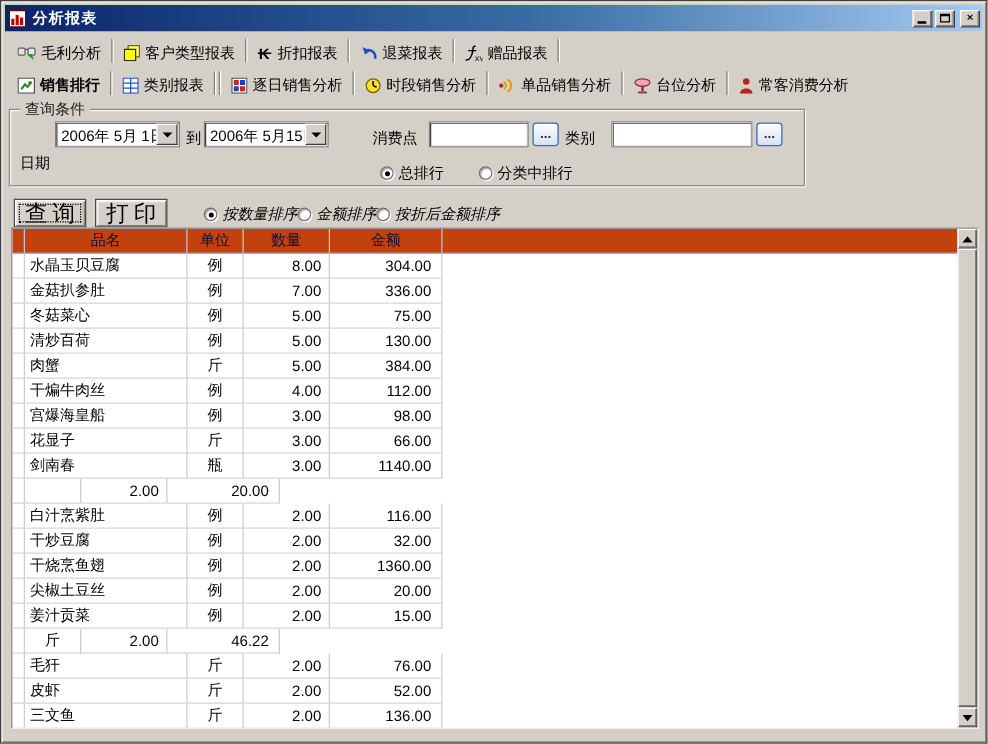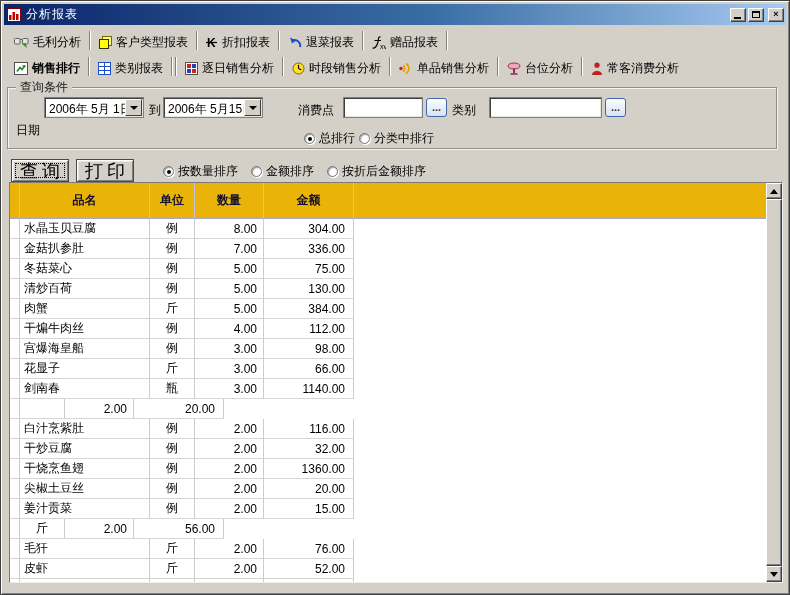--- a/index.html
+++ b/index.html
@@ -3,65 +3,65 @@
 <meta charset="utf-8">
 <style>
   html,body{margin:0;padding:0;background:#9a9a9a;}
   *{box-sizing:border-box;font-family:"Liberation Sans","DejaVu Sans",sans-serif;}
   .window{position:relative;width:790px;height:595px;background:#D4D0C8;
     border:1px solid #404040;box-shadow:inset 1px 1px 0 #fff,inset -1px -1px 0 #808080;overflow:hidden;}
   
   .titlebar{position:absolute;left:3px;top:3px;right:3px;height:21px;
     background:linear-gradient(to right,#0a246a,#3a6ea5 55%,#a6caf0);display:flex;align-items:center;padding:0 2px;}
   .titleicon{width:16px;height:16px;margin:0 3px 0 1px;display:flex;align-items:center;}
-  .titletext{color:#fff;font-size:12px;font-weight:normal;flex:1;letter-spacing:1px;}
+  .titletext{color:#fff;font-size:12px;font-weight:bold;flex:1;letter-spacing:1px;}
   .tbtn{width:16px;height:14px;background:#D4D0C8;border:1px solid;border-color:#fff #404040 #404040 #fff;
     box-shadow:inset -1px -1px 0 #808080;margin-left:2px;position:relative;display:flex;align-items:center;justify-content:center;
     font-size:9px;font-weight:bold;color:#000;line-height:1;}
   .glyph-min{position:absolute;left:3px;bottom:2px;width:7px;height:2px;background:#000;}
   .glyph-max{width:8px;height:7px;border:1px solid #000;border-top-width:2px;}
   
   .tabrow{position:absolute;left:6px;right:6px;display:flex;align-items:flex-end;}
   .tabrow1{top:28px;height:25px;}
   .tabrow2{top:54px;height:25px;}
   .tab{display:flex;align-items:center;gap:4px;padding:0 7px;height:23px;font-size:12px;color:#000;white-space:nowrap;cursor:default;}
   .tab.selected{font-weight:bold;}
   .tabicon{display:flex;align-items:center;}
   .tabsep{width:0;height:19px;border-left:1px solid #808080;border-right:1px solid #fff;margin:0 1px 2px 1px;align-self:center;}
   
-  .groupbox{position:absolute;left:6px;top:86px;width:770px;height:62px;
+  .groupbox{position:absolute;left:6px;top:86px;width:637px;height:62px;
     border:1px solid #8c8c8c;box-shadow:1px 1px 0 #f5f4f0,inset 1px 1px 0 #f5f4f0;text-decoration:underline;}
   .legend{position:absolute;top:-9px;left:8px;background:#D4D0C8;padding:0 4px;font-size:12px;color:#202020;}
   .fldlabel{position:absolute;font-size:12px;color:#000;top:14px;}
   .combo{position:absolute;top:9px;height:21px;background:#fff;border:1px solid #808080;
     box-shadow:inset 1px 1px 0 #404040,inset -1px -1px 0 #e8e6e0;}
   .combo .val{position:absolute;left:4px;top:3px;font-size:12px;white-space:nowrap;}
   .dropbtn{position:absolute;right:1px;top:1px;bottom:1px;width:17px;background:#D4D0C8;
     border:1px solid;border-color:#fff #404040 #404040 #fff;display:flex;align-items:center;justify-content:center;}
   .dn-arrow{width:0;height:0;border-left:4px solid transparent;border-right:4px solid transparent;border-top:4px solid #000;}
   .txtinput{position:absolute;top:9px;height:21px;background:#fff;border:1px solid #808080;
     box-shadow:inset 1px 1px 0 #404040,inset -1px -1px 0 #e8e6e0;font-size:12px;padding:0 3px;outline:none;}
   .browsebtn{position:absolute;top:10px;width:21px;height:19px;border:1px solid #4466aa;border-radius:3px;
     background:linear-gradient(#fdfdfd,#d6e2f5);font-size:11px;font-weight:bold;color:#333;
     display:flex;align-items:flex-end;justify-content:center;line-height:10px;padding-bottom:4px;}
   .radio{display:inline-flex;align-items:center;gap:4px;font-size:12px;color:#000;white-space:nowrap;}
   .rdot{width:11px;height:11px;border-radius:50%;background:#fff;border:1px solid #707070;
     box-shadow:inset 1px 1px 1px rgba(64,64,64,.5),1px 1px 0 #fff;position:relative;flex:0 0 auto;}
   .rdot.on::after{content:"";position:absolute;left:3px;top:3px;width:4px;height:4px;border-radius:50%;background:#000;}
-  .rankrow{position:absolute;left:296px;top:42px;display:flex;gap:4px;}
+  .rankrow{position:absolute;left:296px;top:42px;display:flex;gap:28px;}
   
   .btn{position:absolute;height:23px;background:#D4D0C8;border:1px solid #4a4a4a;
     box-shadow:inset 1px 1px 0 #fff,inset -1px -1px 0 #808080,inset 2px 2px 0 #e8e6e0;
     font-size:18px;color:#000;display:flex;align-items:center;justify-content:center;letter-spacing:4px;padding-left:4px;}
   .btn.focused::after{content:"";position:absolute;left:3px;top:3px;right:3px;bottom:3px;border:1px dotted #000;}
-  .sortrow{position:absolute;left:162px;top:162px;display:flex;gap:13px;}
+  .sortrow{position:absolute;left:162px;top:162px;display:flex;font-style:italic;}
   
   .grid{position:absolute;left:8px;top:181px;width:774px;height:401px;background:#fff;
     border:1px solid;border-color:#7a7a7a #f0f0f0 #f0f0f0 #7a7a7a;overflow:hidden;}
-  .gheader{display:flex;height:36px;background:#eab308;width:756px;font-weight:bold;}
+  .gheader{display:flex;height:20px;background:#c2410c;width:756px;}
   .gheader .cell{font-size:12px;color:#101030;display:flex;align-items:center;justify-content:center;
     border-right:1px solid #c2c2da;border-bottom:1px solid #a8a8c4;}
   .trow{display:flex;height:20px;background:#fff;}
   .trow .cell{font-size:12px;color:#000;display:flex;align-items:center;
     border-right:1px solid #cccccc;border-bottom:1px solid #d6d6d6;overflow:hidden;white-space:nowrap;}
   .c-ind{width:10px;flex:0 0 auto;}
   .c-name{width:130px;flex:0 0 auto;padding-left:4px;}
   .c-unit{width:45px;flex:0 0 auto;justify-content:center;}
   .c-qty{width:69px;flex:0 0 auto;justify-content:flex-end;padding-right:6px;}
   .c-amt{width:90px;flex:0 0 auto;justify-content:flex-end;padding-right:8px;}
@@ -430,21 +430,21 @@
           <div class="cell c-name">姜汁贡菜</div>
           <div class="cell c-unit">例</div>
           <div class="cell c-qty">2.00</div>
           <div class="cell c-amt">15.00</div>
           <div class="cell c-fill"></div>
         </div>
         <div class="trow">
           <div class="cell c-ind"></div>
           <div class="cell c-unit">斤</div>
           <div class="cell c-qty">2.00</div>
-          <div class="cell c-amt">56.00</div>
+          <div class="cell c-amt">46.22</div>
           <div class="cell c-fill"></div>
         </div>
         <div class="trow">
           <div class="cell c-ind"></div>
           <div class="cell c-name">毛犴</div>
           <div class="cell c-unit">斤</div>
           <div class="cell c-qty">2.00</div>
           <div class="cell c-amt">76.00</div>
           <div class="cell c-fill"></div>
         </div>

